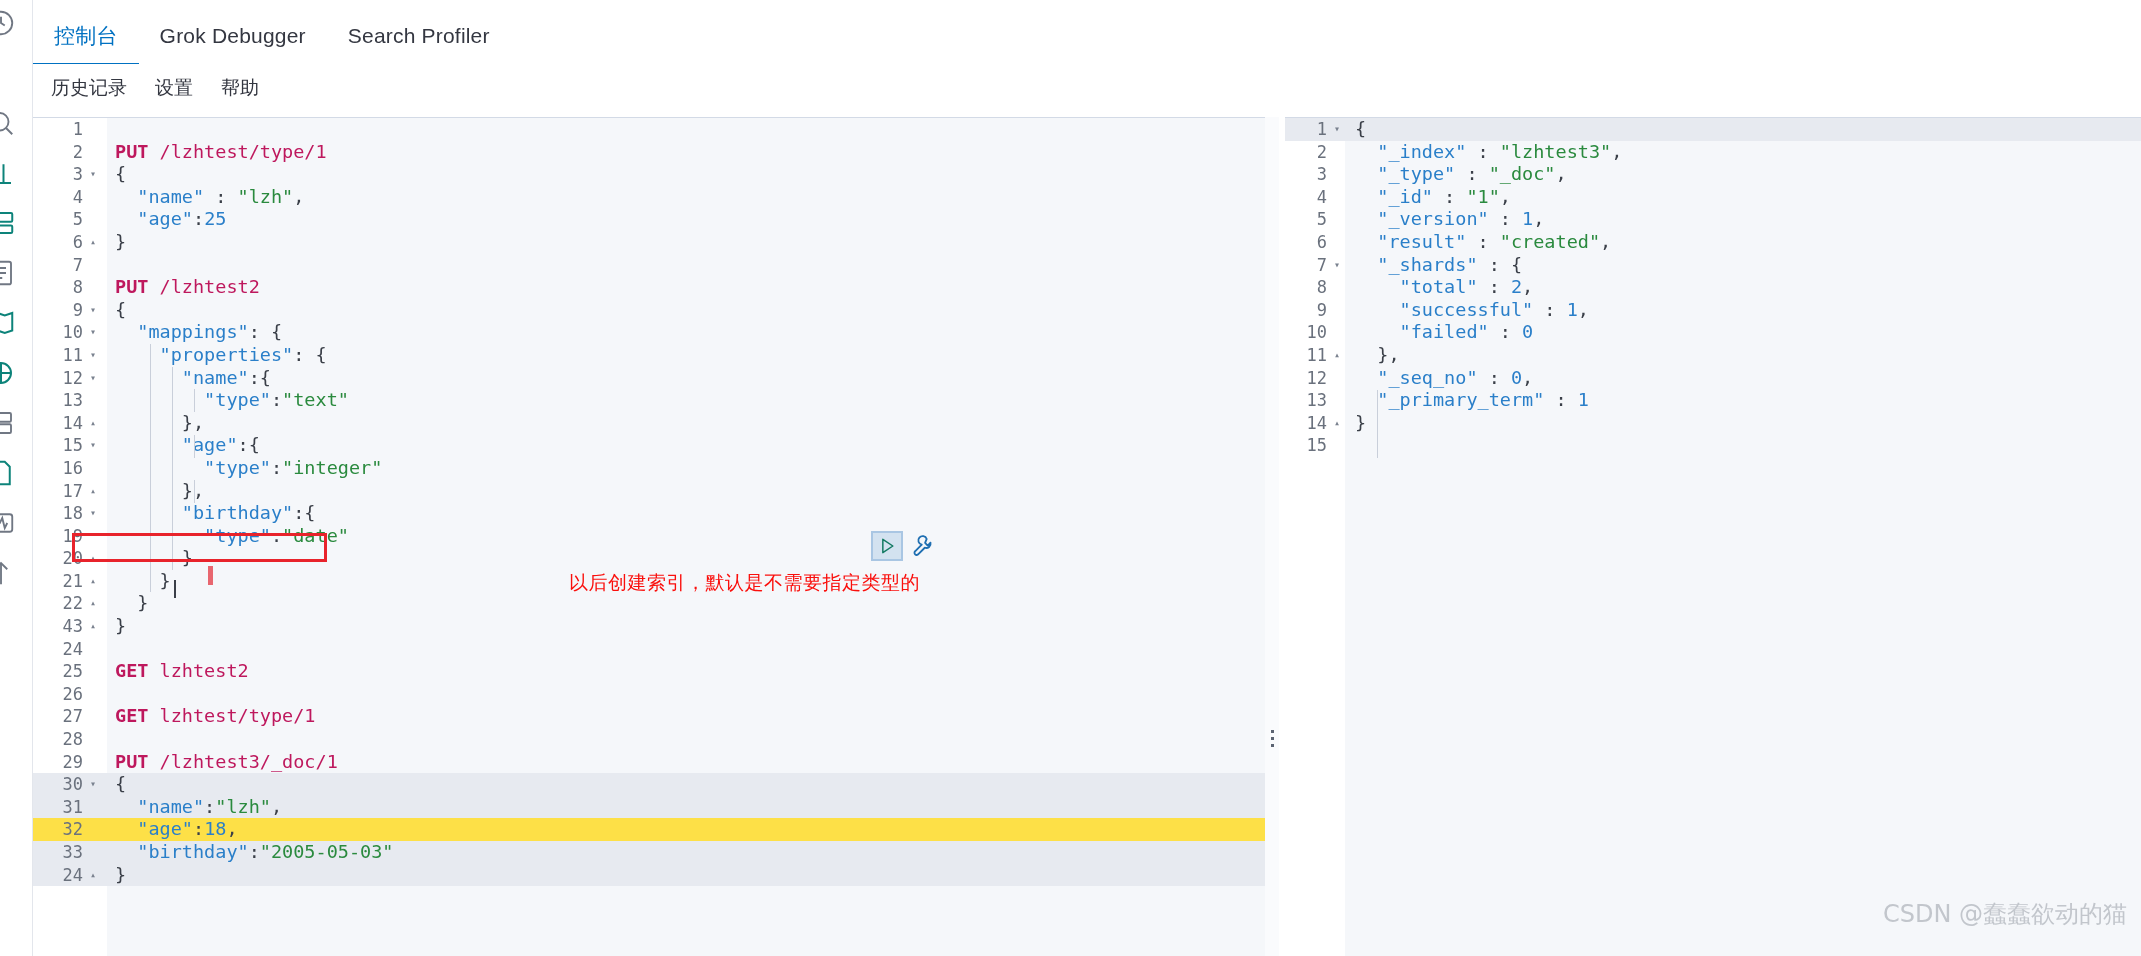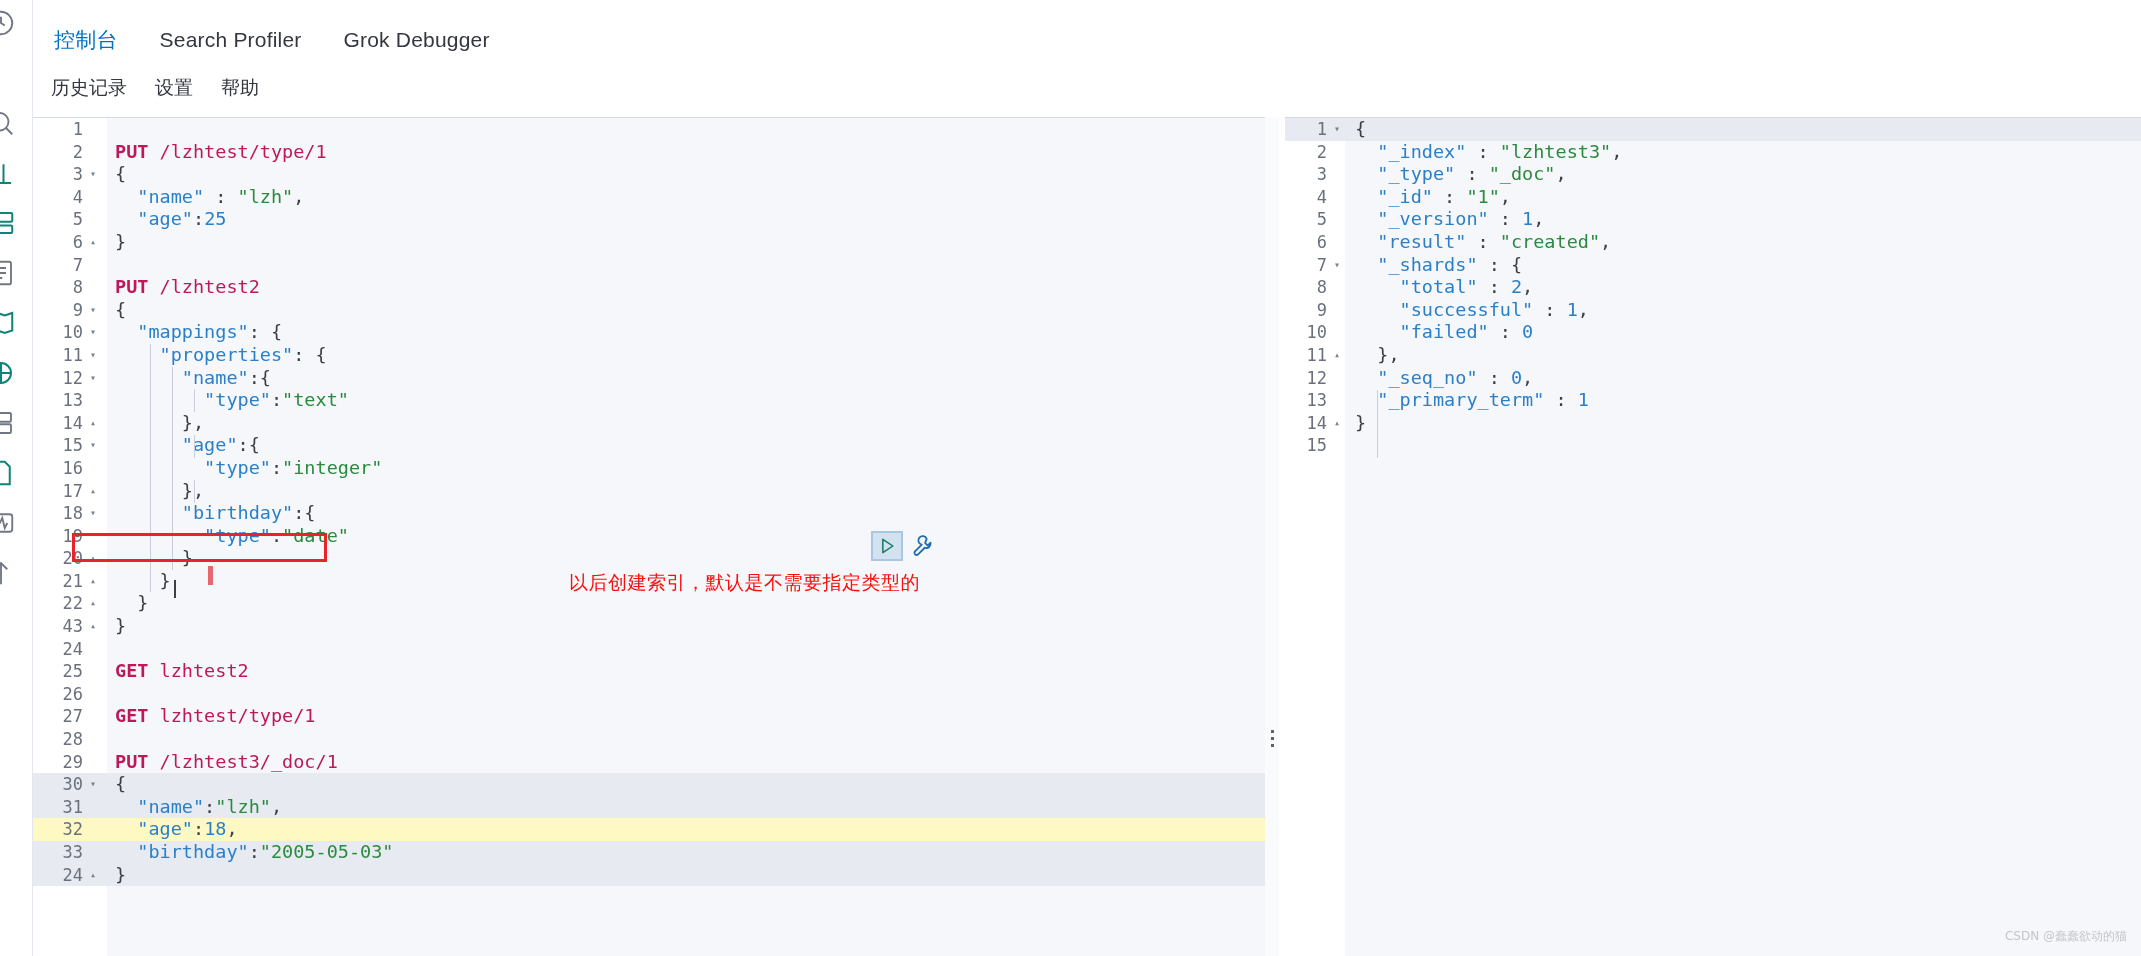--- a/index.html
+++ b/index.html
@@ -36,21 +36,21 @@
   }
   .rail-icon svg { width: 30px; height: 30px; display: block; }
   .rail-icon.gray { color: #69707d; }
 
   
   .tabbar {
     position: absolute;
     left: 33px; top: 0;
     width: 2108px; height: 74px;
     background: #ffffff;
-    border-bottom: 3px solid #84cc16;
+    border-bottom: 7px solid #84cc16;
     display: flex;
     align-items: flex-end;
     padding-left: 0;
   }
   .tab {
     position: relative;
     height: 63px;
     display: flex;
     align-items: center;
     padding: 0 21px;
@@ -136,21 +136,21 @@
     font-size: 10px;
     color: #7a828f;
     text-align: center;
   }
   .line .txt {
     position: absolute;
     left: 82px; top: 0;
     line-height: 22.6px;
     color: #1a1c21;
   }
-  .line.hl-active { background: #fef9c3; }
+  .line.hl-active { background: #fde047; }
   .line.hl-sel { background: #e7eaf0; }
 
   
   .k-method { color: #be185d; font-weight: bold; }
   .k-url    { color: #be185d; }
   .k-key    { color: #2a7fc9; }
   .k-str    { color: #2a8a3e; }
   .k-num    { color: #2a7fc9; }
   .k-punc   { color: #3a3f48; }
 
@@ -255,22 +255,22 @@
   .white-strip {
     position: absolute;
     left: 1279px; top: 117px;
     width: 6px; height: 839px;
     background: #ffffff;
   }
 
   
   .watermark {
     position: absolute;
-    right: 14px; bottom: 11px;
-    font-size: 12px;
+    right: 14px; bottom: 26px;
+    font-size: 24px;
     color: #c2c6cc;
     font-family: "DejaVu Sans", "Liberation Sans", sans-serif;
     white-space: nowrap;
   }
 </style>
 </head>
 <body>
 
 <div id="app">
 
@@ -340,24 +340,24 @@
           <path d="M7 9l5-5 5 5"></path>
         </svg>
     </div>
   </div>
 
   <div class="tabbar">
     <div class="tab active">
         <span>控制台</span>
       </div>
     <div class="tab">
+        <span>Grok Debugger</span>
+      </div>
+    <div class="tab">
         <span>Search Profiler</span>
-      </div>
-    <div class="tab">
-        <span>Grok Debugger</span>
       </div>
   </div>
 
   <div class="menubar">
     <div class="menu-item">历史记录</div>
     <div class="menu-item">设置</div>
     <div class="menu-item">帮助</div>
   </div>
 
   <div class="editor-panel">

